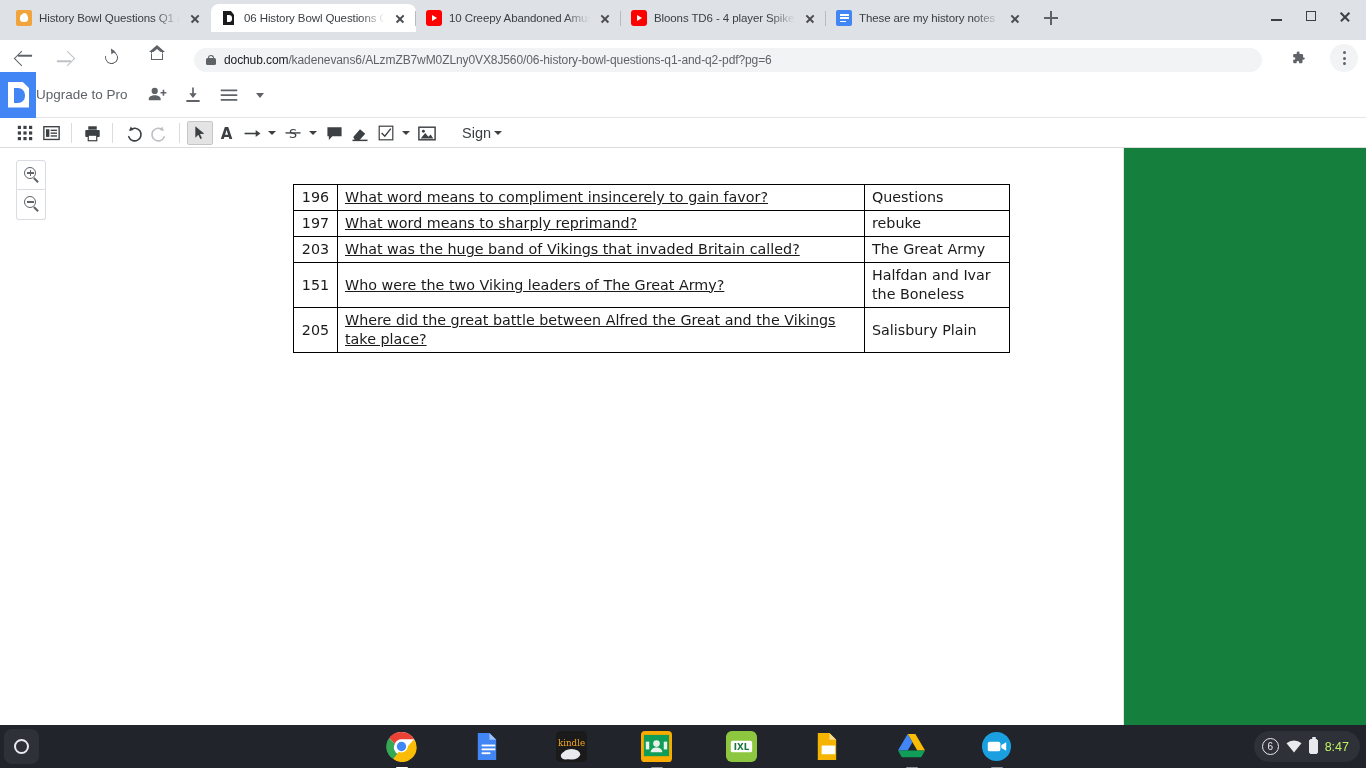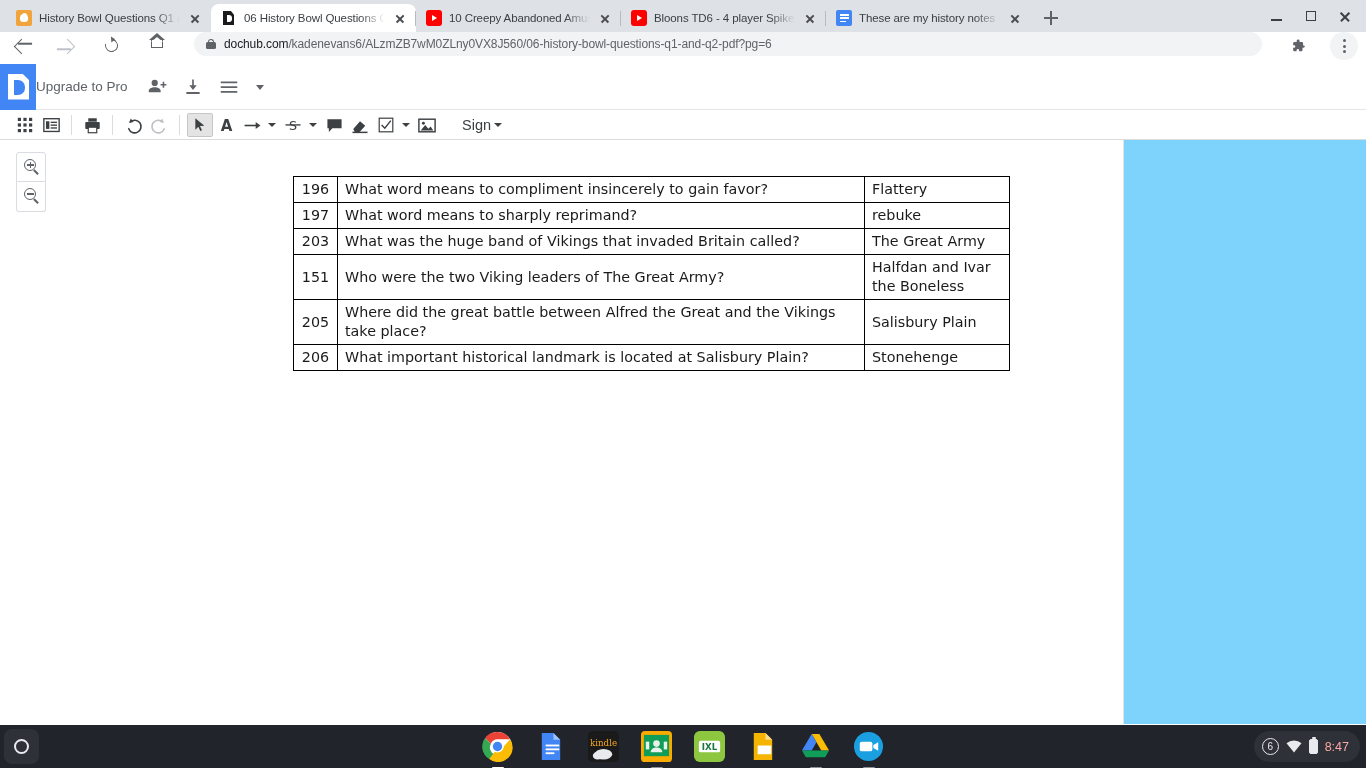--- a/index.html
+++ b/index.html
@@ -96,22 +96,22 @@
   .fv-docs { background: #4285f4; border-radius: 2px; }
   .fv-docs .l1, .fv-docs .l2, .fv-docs .l3 {
     position: absolute; background: #fff; height: 1.6px; left: 3.5px;
   }
   .fv-docs .l1 { top: 4px; width: 9px; }
   .fv-docs .l2 { top: 7.3px; width: 9px; }
   .fv-docs .l3 { top: 10.6px; width: 6px; }
 
   
   .navbar {
-    height: 32px; background: #ffffff; display: flex; align-items: flex-start;
-    padding: 0 8px; gap: 17px;
+    height: 32px; background: #ffffff; display: flex; align-items: flex-end;
+    padding: 0 8px; gap: 17px; margin-top: 8px;
   }
   .navicon { width: 28px; height: 28px; position: relative; flex: 0 0 28px; }
   .arrow-left, .arrow-right {
     position: absolute; left: 8px; top: 9px; width: 11px; height: 11px;
     border-left: 1.7px solid #5f6368; border-bottom: 1.7px solid #5f6368;
   }
   .arrow-left { transform: rotate(45deg); }
   .arrow-right { transform: rotate(-135deg); left: 9px; border-color: #bdc1c6; }
   .arrow-left::after, .arrow-right::after {
     content: ""; position: absolute; left: 0px; top: 4.6px; width: 14px; height: 1.7px;
@@ -233,38 +233,38 @@
   .mag::after {
     content: ""; position: absolute; left: 9px; top: 9px; width: 6px; height: 1.6px;
     background: #5f6368; transform: rotate(45deg); transform-origin: left center;
   }
   .mag .h, .mag .v { position: absolute; background: #5f6368; }
   .mag .h { left: 2px; top: 4.2px; width: 6.5px; height: 1.5px; }
   .mag .v { left: 4.7px; top: 1.5px; width: 1.5px; height: 6.5px; }
 
   .pagearea {
     position: absolute; left: 241px; top: 0; right: 0; bottom: 0;
-    background: #7dd3fc; overflow: hidden;
+    background: #15803d; overflow: hidden;
   }
   .page {
     width: 882px; height: 584px; background: #ffffff; position: relative;
     box-shadow: 0 0 0 1px #e3e3e3;
   }
 
   table.doctable {
     position: absolute; left: 52px; top: 36px; width: 716px;
     border-collapse: collapse; table-layout: fixed;
   }
   table.doctable td {
     border: 1px solid #000000; font-size: 14.3px; color: #1a1a1a;
     font-family: "DejaVu Sans", sans-serif; padding: 3px 7px; vertical-align: middle;
     line-height: 19px;
   }
   table.doctable td.num { width: 44px; text-align: center; }
-  table.doctable td.q { width: 527px; }
+  table.doctable td.q { width: 527px; text-decoration: underline; }
   table.doctable td.a { width: 145px; }
   table.doctable tr.h1 td { height: 22px; }
   table.doctable tr.h2 td { height: 45px; }
 
   
   .shelf {
     position: absolute; left: 0; top: 725px; width: 1366px; height: 43px;
     background: #21242a;
   }
   .launcher {
@@ -272,21 +272,21 @@
     border-radius: 8px; background: #2e3137;
   }
   .launcher .ring {
     position: absolute; left: 10px; top: 10px; width: 15px; height: 15px;
     border: 2px solid #e8eaed; border-radius: 50%;
   }
   .shelfapps {
     position: absolute; left: 0; top: 0; width: 1366px; height: 43px;
     display: flex; align-items: center; justify-content: center; gap: 22px;
   }
-  .shapp { width: 31px; height: 31px; position: relative; border-radius: 5px; }
+  .shapp { width: 31px; height: 31px; position: relative; border-radius: 5px; margin-left: 32px; }
   .shapp .dot {
     position: absolute; left: 50%; margin-left: -6px; bottom: -7px;
     width: 12px; height: 2.5px; background: #ffffff; border-radius: 2px;
   }
   .shapp .dot.dim { background: #8f9399; }
 
   .tray {
     position: absolute; right: 6px; top: 6px; height: 31px; border-radius: 16px;
     background: #2e3137; display: flex; align-items: center; gap: 7px; padding: 0 11px 0 8px;
   }
@@ -296,21 +296,21 @@
   }
   .wifi { width: 16px; height: 13px; position: relative; }
   .batt {
     width: 9px; height: 15px; border: 1.6px solid #e8eaed; border-radius: 2px;
     background: #e8eaed; position: relative;
   }
   .batt::before {
     content: ""; position: absolute; left: 2px; top: -3.4px; width: 4px; height: 2px;
     background: #e8eaed; border-radius: 1px;
   }
-  .clock { color: #fca5a5; font-size: 12.5px; }
+  .clock { color: #bef264; font-size: 12.5px; }
 </style>
 </head>
 <body>
 
 <div class="browser">
 
   <div class="tabstrip">
     <div class="tab inactive">
       <span class="favicon fv-classroom">
           <i class="head"></i>
@@ -537,21 +537,21 @@
         </div>
       </div>
 
       <div class="pagearea">
         <div class="page">
           <table class="doctable">
             <tbody>
               <tr class="h1">
                 <td class="num">196</td>
                 <td class="q">What word means to compliment insincerely to gain favor?</td>
-                <td class="a">Flattery</td>
+                <td class="a">Questions</td>
               </tr>
               <tr class="h1">
                 <td class="num">197</td>
                 <td class="q">What word means to sharply reprimand?</td>
                 <td class="a">rebuke</td>
               </tr>
               <tr class="h1">
                 <td class="num">203</td>
                 <td class="q">What was the huge band of Vikings that invaded Britain called?</td>
                 <td class="a">The Great Army</td>
@@ -559,25 +559,20 @@
               <tr class="h2">
                 <td class="num">151</td>
                 <td class="q">Who were the two Viking leaders of The Great Army?</td>
                 <td class="a">Halfdan and Ivar the Boneless</td>
               </tr>
               <tr class="h2">
                 <td class="num">205</td>
                 <td class="q">Where did the great battle between Alfred the Great and the Vikings take place?</td>
                 <td class="a">Salisbury Plain</td>
               </tr>
-              <tr class="h1">
-                <td class="num">206</td>
-                <td class="q">What important historical landmark is located at Salisbury Plain?</td>
-                <td class="a">Stonehenge</td>
-              </tr>
             </tbody>
           </table>
         </div>
       </div>
     </div>
   </div>
 </div>
 
 <div class="shelf">
   <div class="launcher">

